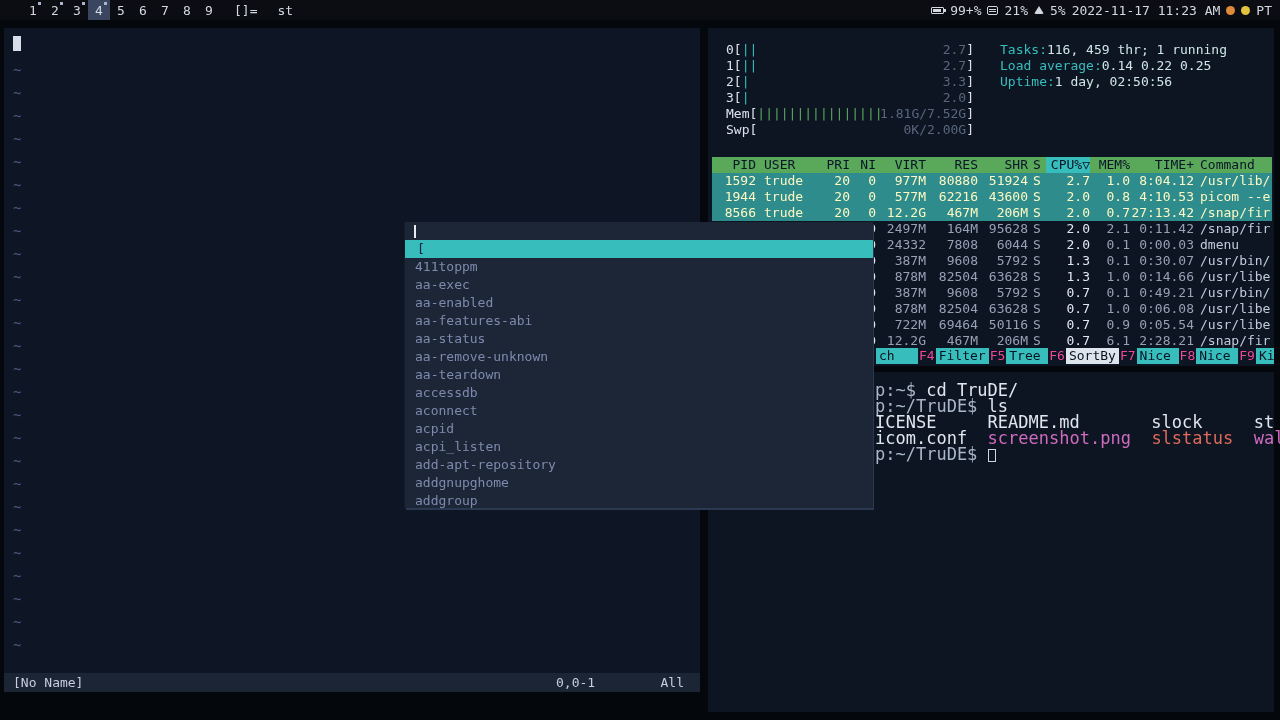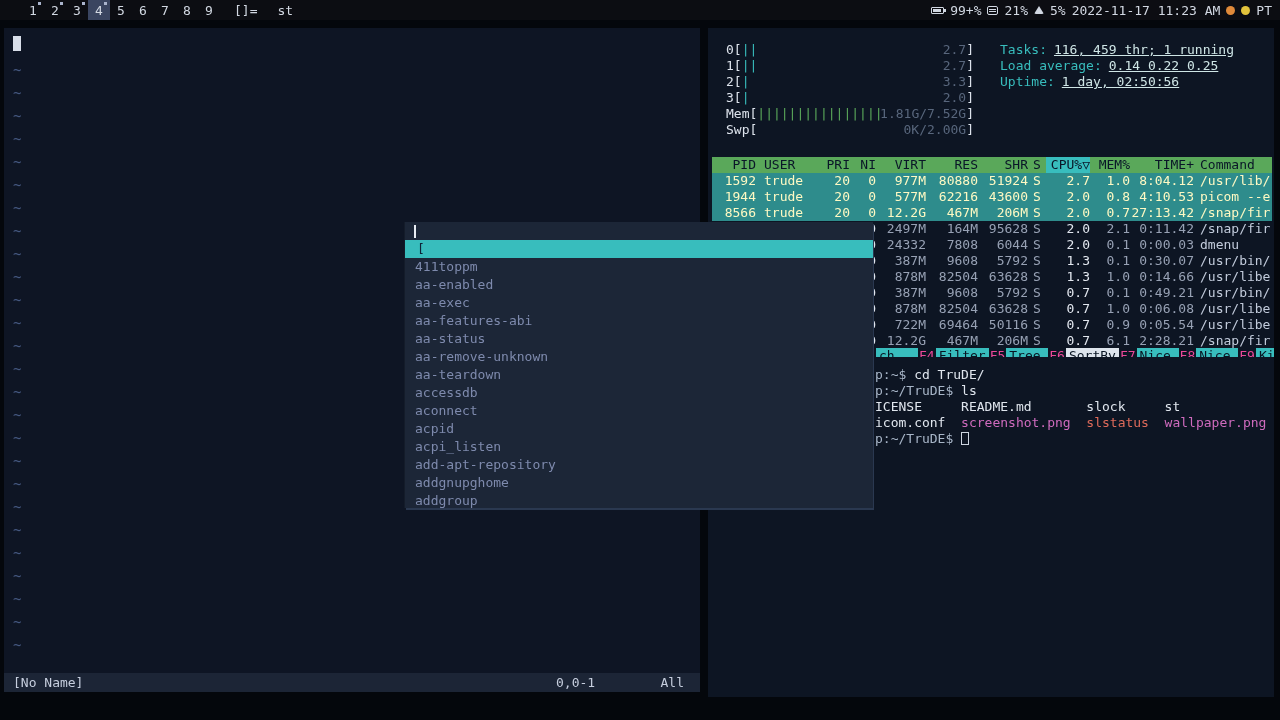--- a/index.html
+++ b/index.html
@@ -41,21 +41,21 @@
   .meters{width:248px;display:flex;flex-direction:column;line-height:16px;}
   .meter{display:flex;white-space:pre;}
   .m-lbl{color:#dde3ec;}
   .m-bar{flex:1;overflow:hidden;}
   .bar-cpu{color:var(--teal,#38bdbd);}
   .bar-mem{color:var(--green,#5aa85a);}
   .bar-swp{color:#58667c;}
   .m-val{color:#58667c;}
   .htop-info{margin-left:26px;display:flex;flex-direction:column;line-height:16px;white-space:pre;}
   .i-lbl{color:var(--teal,#38bdbd);}
-  .i-val{color:#cfe6e6;margin-left:7px;text-decoration:underline;}
+  .i-val{color:#cfe6e6;}
   .ptable{position:absolute;left:4px;right:2px;top:129px;}
   .prow{display:flex;height:16px;line-height:16px;white-space:pre;align-items:flex-end;}
   .prow span{display:block;flex-shrink:0;overflow:hidden;}
   .prow.hdr span{background:var(--green,#5aa85a);color:#0a1628;}
   .prow.hdr .sort{background:var(--teal,#38bdbd);}
   .prow.sel{background:var(--row_selected,#2e8c8c);}
   .prow.sel span{color:#fef9c3;}
   .c-pid{width:44px;text-align:right;}
   .c-user{width:64px;padding-left:8px;}
   .c-pri{width:30px;text-align:right;}
@@ -70,22 +70,22 @@
   .c-cmd{flex:1;padding-left:6px;text-align:left;}
   .v-pid,.v-ni,.v-cpu{color:#e2e7ef;}
   .v-user,.v-virt,.v-res,.v-shr,.v-s,.v-mem,.v-time{color:#97a1b4;}
   .v-cmd{color:#c2cbdb;}
   .fnbar{position:absolute;left:168px;right:0;bottom:2px;height:16px;display:flex;overflow:hidden;}
   .fk{display:flex;height:16px;line-height:16px;}
   .fk-key{color:#ec4899;padding:0 1px;}
   .fk-label{background:var(--teal,#38bdbd);color:#081422;padding:0 3px;min-width:42px;}
   .fk-label.active{background:#dde4ec;}
   
-  .term{position:absolute;left:708px;top:357px;width:566px;height:340px;background:#0d1523;
-    font-size:13px;}
+  .term{position:absolute;left:708px;top:372px;width:566px;height:340px;background:#0d1523;
+    font-size:17px;}
   .term-lines{padding:10px 0 0 167px;line-height:16px;}
   .tline{white-space:pre;height:16px;}
   .seg-prompt{color:#a8b6c8;}
   .seg-fg{color:#e0e6ee;}
   .seg-magenta{color:var(--magenta,#cf6bbe);}
   .seg-red{color:var(--red,#de6a5a);}
   .cursor-hollow{display:inline-block;width:8px;height:13px;border:1px solid #cdd5e0;vertical-align:-2px;}
   
   .dmenu{position:absolute;left:405px;top:222px;width:468px;height:286px;background:#1c2637;
     z-index:5;font-size:13px;overflow:hidden;box-shadow:1px 2px 0 #2a3850, -1px 0 0 #141c2a;}
@@ -236,22 +236,22 @@
     </div>
 </div>
 
 <div class="dmenu">
   <div class="dmenu-input">
     <span class="dm-cursor"></span>
   </div>
   <div class="dmenu-sel">[</div>
   <div class="dmenu-list">
       <div class="dm-item">411toppm</div>
+      <div class="dm-item">aa-exec</div>
       <div class="dm-item">aa-enabled</div>
-      <div class="dm-item">aa-exec</div>
       <div class="dm-item">aa-features-abi</div>
       <div class="dm-item">aa-status</div>
       <div class="dm-item">aa-remove-unknown</div>
       <div class="dm-item">aa-teardown</div>
       <div class="dm-item">accessdb</div>
       <div class="dm-item">aconnect</div>
       <div class="dm-item">acpid</div>
       <div class="dm-item">acpi_listen</div>
       <div class="dm-item">add-apt-repository</div>
       <div class="dm-item">addgnupghome</div>

